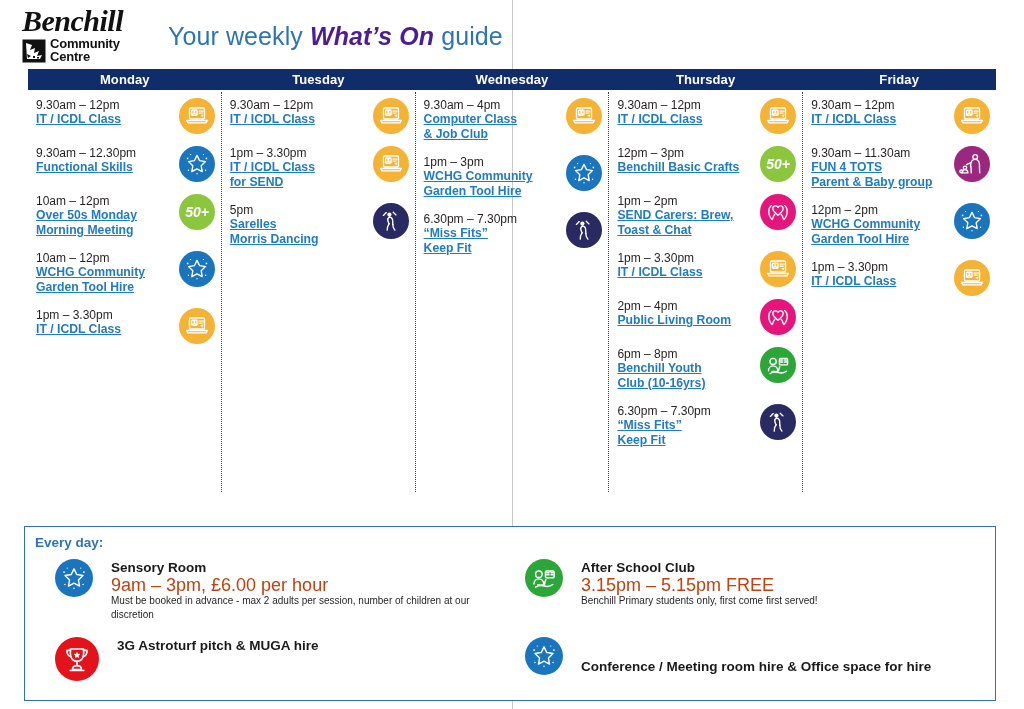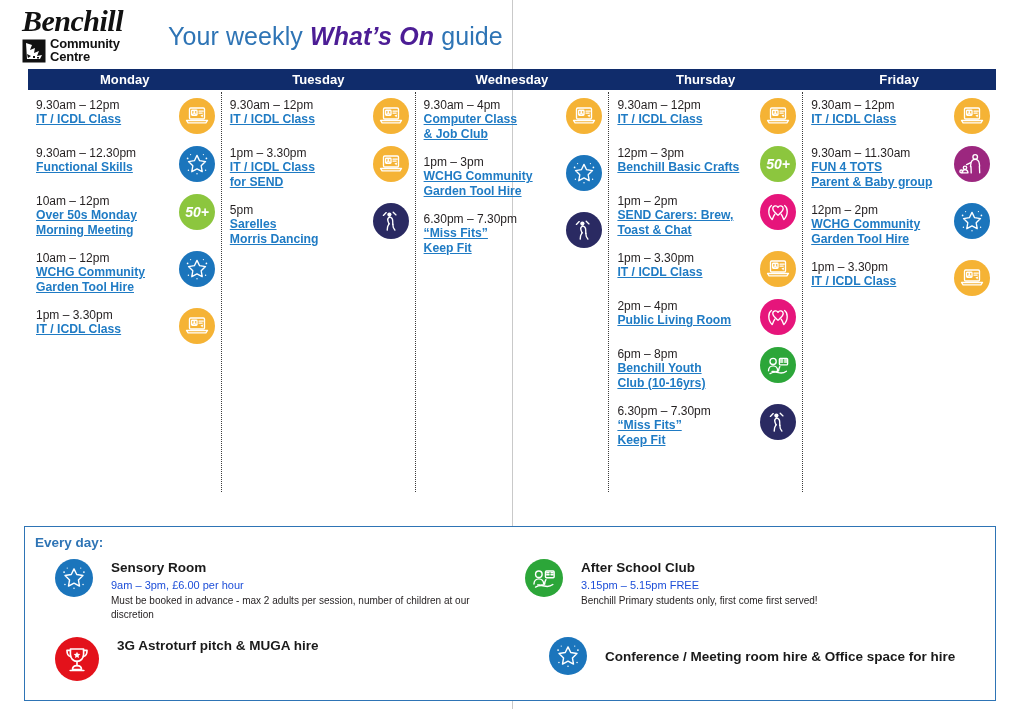--- a/index.html
+++ b/index.html
@@ -80,21 +80,21 @@
   .everyday-title{
     position:absolute;left:10px;top:8px;font-size:13.5px;font-weight:bold;color:#2E74B5;
   }
   .ed-row{position:absolute;display:flex;align-items:flex-start;}
   .ed-icon{width:38px;height:38px;flex:0 0 38px;border-radius:50%;}
   .ed-icon svg{display:block;width:38px;height:38px;}
   .ed-icon.lg{width:44px;height:44px;flex:0 0 44px;}
   .ed-icon.lg svg{width:44px;height:44px;}
   .ed-text{margin-left:18px;}
   .ed-h{font-size:13.5px;font-weight:bold;color:#1a1a1a;line-height:17px;}
-  .ed-s{font-size:11px;color:#1d4ed8;line-height:16px;margin-top:1px;}
+  .ed-s{font-size:18px;color:#c2410c;line-height:16px;margin-top:1px;}
   .ed-n{font-size:10px;color:#231f20;line-height:13.5px;margin-top:1px;max-width:380px;}
 </style>
 </head>
 <body>
 
 <div class="page">
 
   <div class="centre-guide"></div>
 
   <div class="logo">
@@ -635,21 +635,21 @@
              <path d="M10 26.6 q4 -2.2 8.4 -1 q4.4 1.2 8 -1.4" stroke="#fff" fill="none" stroke-width="1.35" stroke-linecap="round" stroke-linejoin="round"></path>
              <path d="M12 24.5 h2.4 M15.8 24.5 h1.6" stroke="#fff" fill="none" stroke-width="1.35" stroke-linecap="round" stroke-linejoin="round"></path>
           </svg>
           </div>
           <div class="ed-text">
             <div class="ed-h">After School Club</div>
             <div class="ed-s">3.15pm – 5.15pm FREE</div>
             <div class="ed-n">Benchill Primary students only, first come first served!</div>
           </div>
         </div>
-        <div class="ed-row" style="left: 524px; top: 110px; align-items: center;">
+        <div class="ed-row" style="left: 500px; top: 110px; align-items: flex-end;">
           <div class="ed-icon">
             <svg viewBox="0 0 36 36" aria-hidden="true">
             <circle cx="18" cy="18" r="18" fill="#1B75BC"></circle>
               <path d="M18 9.4 l2.6 5.3 5.9 0.9 -4.3 4.2 1 5.9 -5.2 -2.8 -5.2 2.8 1 -5.9 -4.3 -4.2 5.9 -0.9 Z" stroke="#fff" fill="none" stroke-width="1.35" stroke-linecap="round" stroke-linejoin="round"></path>
              <circle cx="8.6" cy="12.4" r="0.85" fill="#fff"></circle>
              <circle cx="27.4" cy="12.4" r="0.85" fill="#fff"></circle>
              <circle cx="9.4" cy="24.2" r="0.7" fill="#fff"></circle>
              <circle cx="26.6" cy="24.2" r="0.7" fill="#fff"></circle>
              <circle cx="18" cy="27.7" r="0.7" fill="#fff"></circle>
              <circle cx="11.6" cy="8.6" r="0.6" fill="#fff"></circle>

